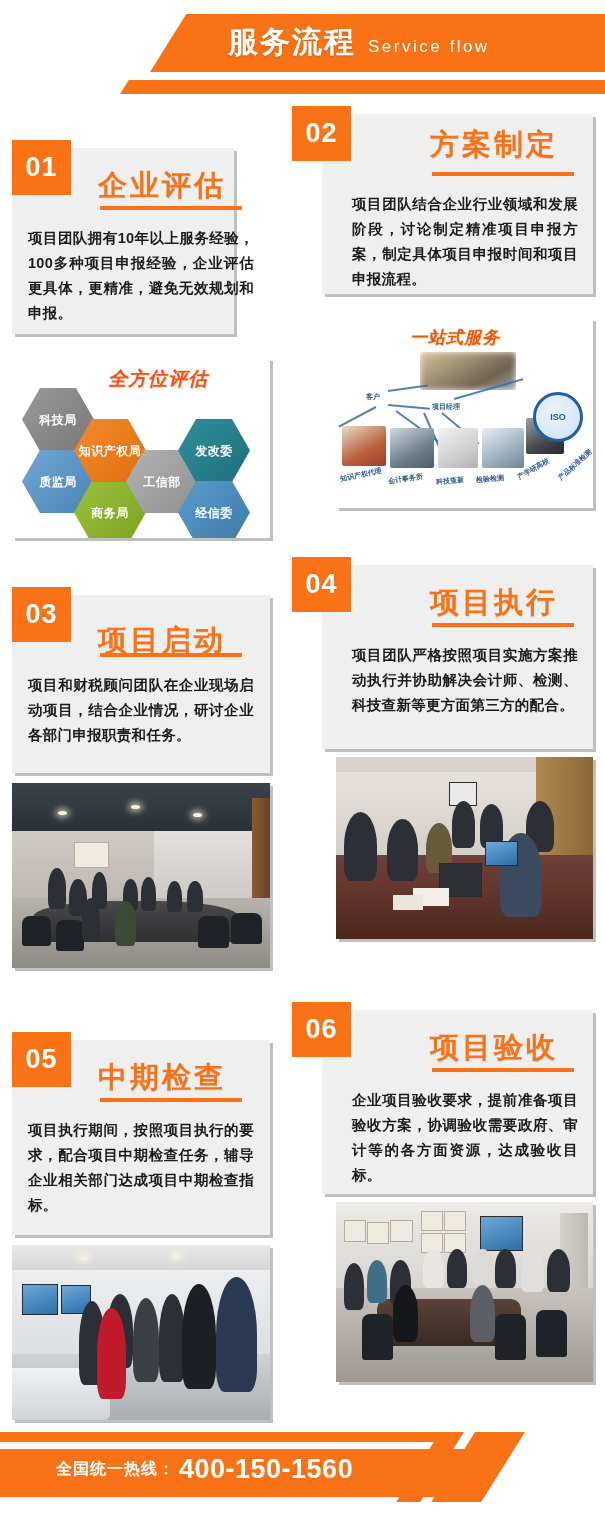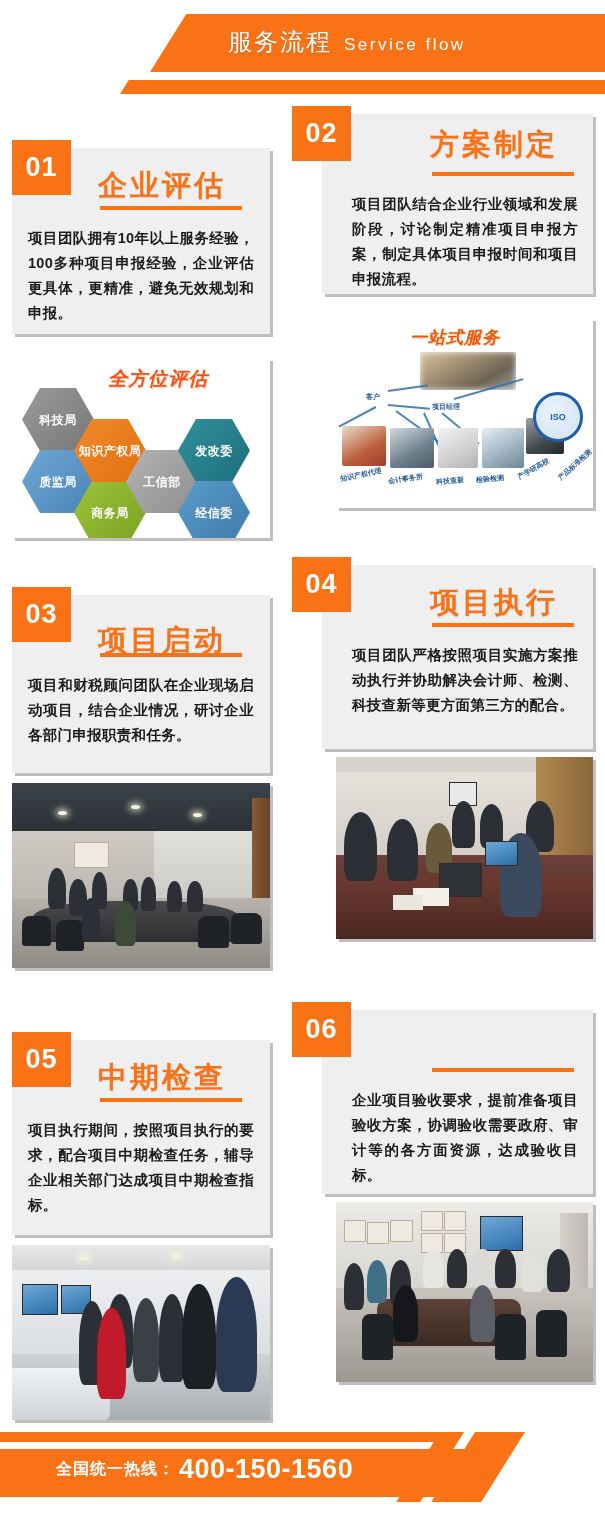--- a/index.html
+++ b/index.html
@@ -30,21 +30,21 @@
     transform:skewX(-32deg);
     transform-origin:left bottom;
   }
   .hdr-text{
     position:absolute;left:228px;top:22px;
     display:flex;align-items:baseline;gap:12px;
     color:#ffffff;
     z-index:5;
   }
   .hdr-cn{
-    font-size:24px;font-weight:normal;letter-spacing:2px;
+    font-size:30px;font-weight:bold;letter-spacing:2px;
     line-height:40px;
     text-shadow:0 1px 2px rgba(0,0,0,.18);
   }
   .hdr-en{
     font-size:17px;letter-spacing:2.5px;font-weight:400;
     line-height:40px;
   }
 
   
   .grid{
@@ -92,21 +92,21 @@
     position:absolute;
     color:#1b1b1b;
     font-size:14.5px;
     line-height:25px;
     letter-spacing:0.3px;
     font-weight:bold;
     text-align:justify;
   }
 
   
-  #card1{left:12px;top:48px;width:258px;height:186px;}
+  #card1{left:12px;top:48px;width:222px;height:186px;}
   #card1 .badge{left:0px;top:-8px;}
   #card1 .card-title{left:86px;top:18px;}
   #card1 .title-rule{left:88px;top:58px;width:142px;}
   #card1 .card-body{left:16px;top:78px;width:226px;}
 
   
   .hexfig{
     position:absolute;left:12px;top:258px;width:258px;height:180px;
     background:#ffffff;
     box-shadow:3px 3px 0 0 #BFBFBF;
@@ -446,20 +446,21 @@
         <div class="mr-person" style="left:33%;top:36%;width:11%;height:52%;background:#c01a2b;"></div>
         <div class="mr-person" style="left:47%;top:30%;width:10%;height:48%;background:#3c3f44;"></div>
         <div class="mr-person" style="left:57%;top:28%;width:10%;height:50%;"></div>
         <div class="mr-person" style="left:66%;top:22%;width:13%;height:60%;background:#1c1f24;"></div>
         <div class="mr-person" style="left:79%;top:18%;width:16%;height:66%;background:#2a3a52;"></div>
       </div>
     </div>
 
     <div class="card right" id="card6">
       <div class="badge">06</div>
+      <div class="card-title">项目验收</div>
       <div class="title-rule"></div>
       <div class="card-body">企业项目验收要求，提前准备项目验收方案，协调验收需要政府、审计等的各方面资源，达成验收目标。</div>
     </div>
 
     <div class="photo" id="photo6">
       <div class="ph-inner">
         <div class="mr-ceiling" style="height:6%;background:#eceae6;"></div>
         <div class="mr-wall" style="top:6%;height:42%;background:linear-gradient(180deg,#e9e7e3,#d8d6d1);"></div>
         <div class="mr-frame" style="left:3%;top:10%;width:8%;height:11%;"></div>
         <div class="mr-frame" style="left:12%;top:11%;width:8%;height:11%;"></div>

